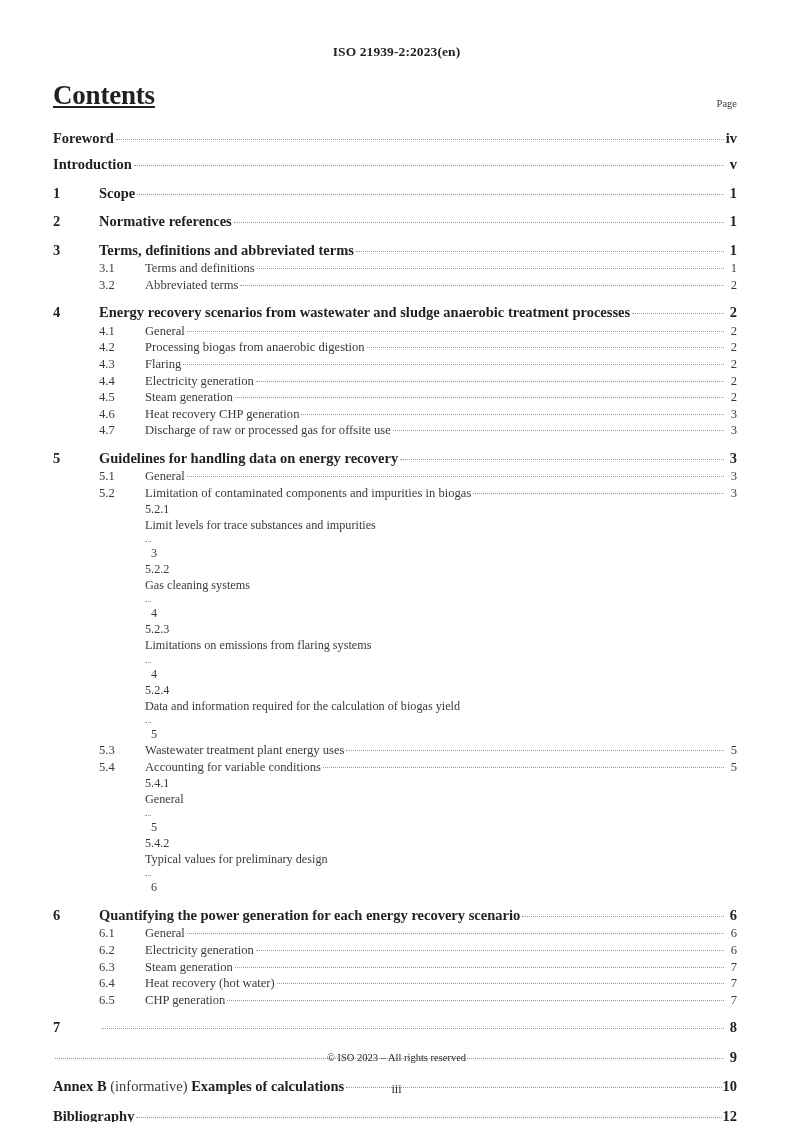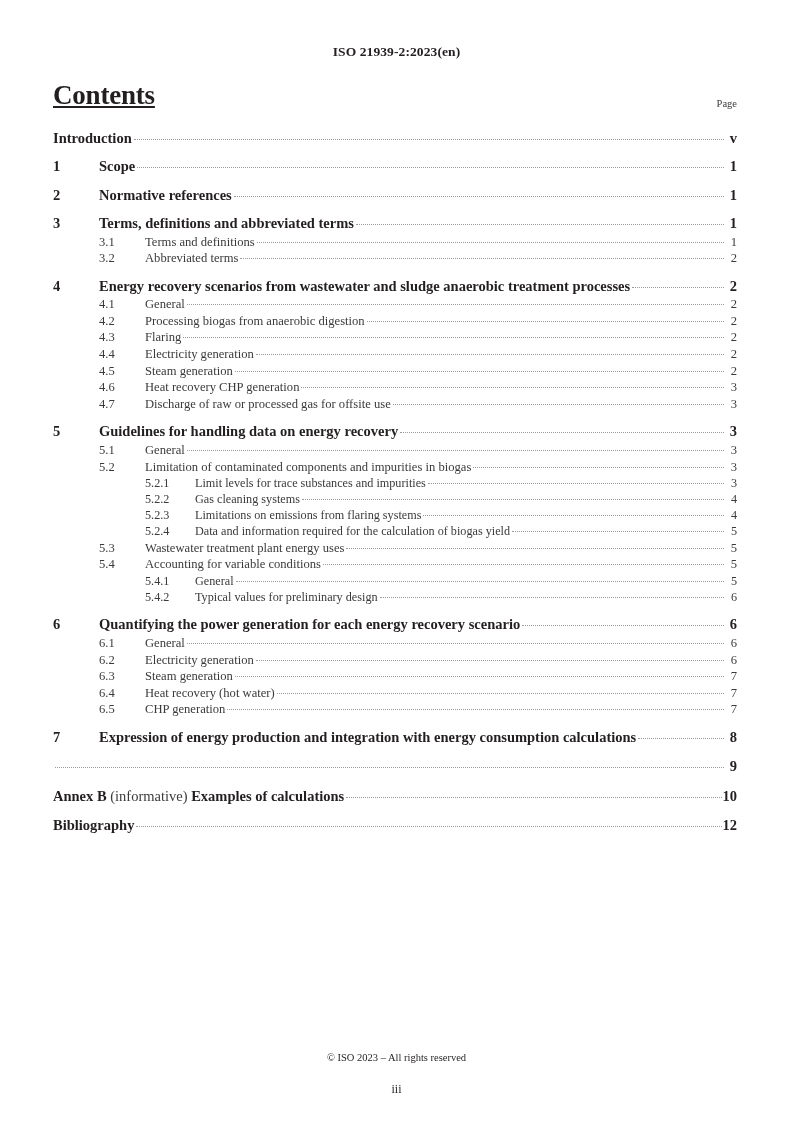--- a/index.html
+++ b/index.html
@@ -134,20 +134,21 @@
   }
   .lvl2 .num { width: 46px; margin-left: 46px; }
 
   
   .lvl3 {
     font-size: 12.2px;
     font-weight: normal;
     color: #3a3a3a;
     margin-bottom: 0px;
     line-height: 16px;
+    flex-direction: column;
   }
   .lvl3 .num { width: 50px; margin-left: 92px; }
 
   
   .annex {
     font-size: 14.5px;
     color: #231f20;
     margin-top: 11px;
   }
   .annex .num { width: 0; }
@@ -189,20 +190,26 @@
   <div class="doc-header">ISO 21939-2:2023(en)</div>
 
   <div class="contents-head">
     <div class="contents-title">Contents</div>
     <div class="page-label">Page</div>
   </div>
 
   <div class="toc" id="toc-root">
       <div class="toc-row lvl0">
         <span class="num"></span>
+        <span class="title">Foreword</span>
+        <span class="leader"></span>
+        <span class="pg">iv</span>
+      </div>
+      <div class="toc-row lvl0">
+        <span class="num"></span>
         <span class="title">Introduction</span>
         <span class="leader"></span>
         <span class="pg">v</span>
       </div>
       <div class="toc-row lvl1">
         <span class="num">1</span>
         <span class="title">Scope</span>
         <span class="leader"></span>
         <span class="pg">1</span>
       </div>
@@ -375,21 +382,20 @@
         <span class="pg">7</span>
       </div>
       <div class="toc-row lvl2">
         <span class="num">6.5</span>
         <span class="title">CHP generation</span>
         <span class="leader"></span>
         <span class="pg">7</span>
       </div>
       <div class="toc-row lvl1">
         <span class="num">7</span>
-        <span class="title">Expression of energy production and integration with energy consumption calculations</span>
         <span class="leader"></span>
         <span class="pg">8</span>
       </div>
       <div class="toc-row annex">
         <span class="num"></span>
         <span class="leader"></span>
         <span class="pg">9</span>
       </div>
       <div class="toc-row annex">
         <span class="num"></span>

